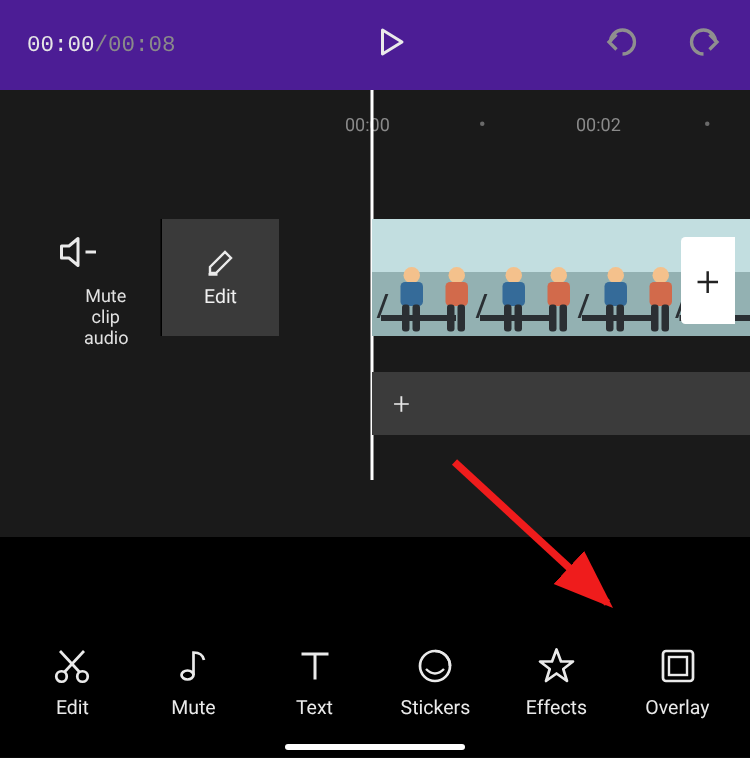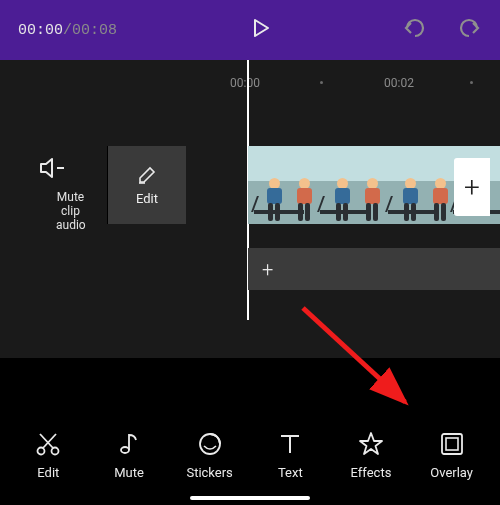--- a/index.html
+++ b/index.html
@@ -305,35 +305,35 @@
     </div>
     <div class="tool">
       <svg viewBox="0 0 26 26">
           <ellipse cx="9" cy="19" rx="4" ry="3" fill="none" stroke="#eaeaea" stroke-width="1.8"></ellipse>
           <path d="M13 19 V4 Q19 4 20 9" fill="none" stroke="#eaeaea" stroke-width="1.8"></path>
         </svg>
       <span class="lbl">Mute</span>
     </div>
     <div class="tool">
       <svg viewBox="0 0 26 26">
+          <line x1="4" y1="5" x2="22" y2="5" stroke="#eaeaea" stroke-width="2"></line>
+          <line x1="13" y1="5" x2="13" y2="22" stroke="#eaeaea" stroke-width="2"></line>
+        </svg>
+      <span class="lbl">Text</span>
+    </div>
+    <div class="tool">
+      <svg viewBox="0 0 26 26">
           <circle cx="13" cy="13" r="10" fill="none" stroke="#eaeaea" stroke-width="1.8"></circle>
           <path d="M13 3 A10 10 0 0 1 23 13" fill="none" stroke="#eaeaea" stroke-width="1.8"></path>
           <path d="M7 15 Q13 21 19 15" fill="none" stroke="#eaeaea" stroke-width="1.6"></path>
         </svg>
       <span class="lbl">Stickers</span>
     </div>
     <div class="tool">
       <svg viewBox="0 0 26 26">
-          <line x1="4" y1="5" x2="22" y2="5" stroke="#eaeaea" stroke-width="2"></line>
-          <line x1="13" y1="5" x2="13" y2="22" stroke="#eaeaea" stroke-width="2"></line>
-        </svg>
-      <span class="lbl">Text</span>
-    </div>
-    <div class="tool">
-      <svg viewBox="0 0 26 26">
           <path d="M13 2 L16 10 L24 10 L17.5 15 L20 23 L13 18 L6 23 L8.5 15 L2 10 L10 10 Z" fill="none" stroke="#eaeaea" stroke-width="1.8" stroke-linejoin="round"></path>
         </svg>
       <span class="lbl">Effects</span>
     </div>
     <div class="tool">
       <svg viewBox="0 0 26 26">
           <rect x="3" y="3" width="20" height="20" rx="2" fill="none" stroke="#eaeaea" stroke-width="1.8"></rect>
           <rect x="7" y="7" width="12" height="12" fill="none" stroke="#eaeaea" stroke-width="1.6"></rect>
         </svg>
       <span class="lbl">Overlay</span>

